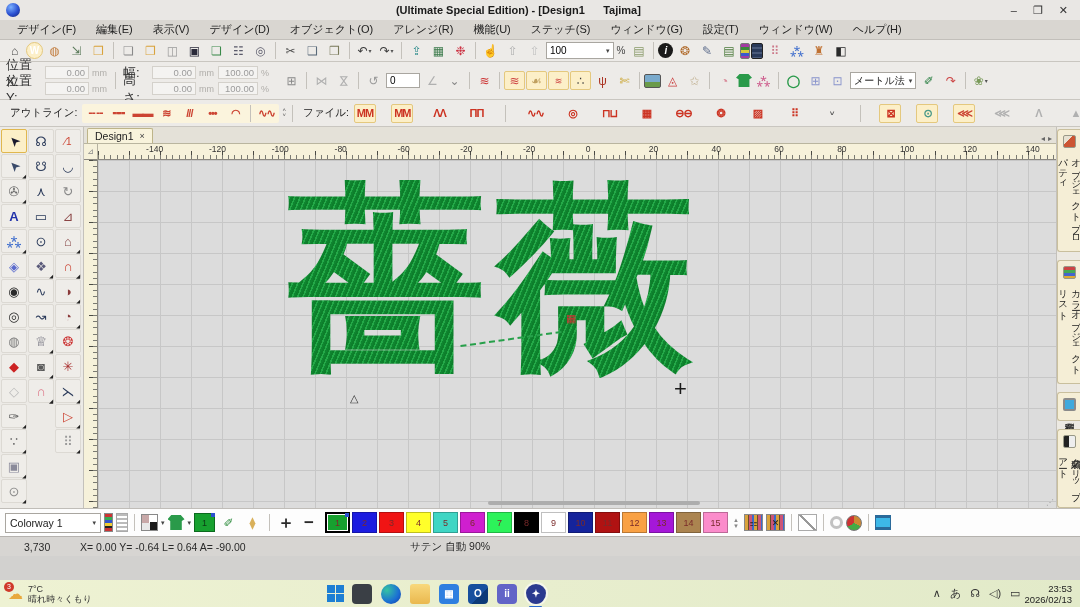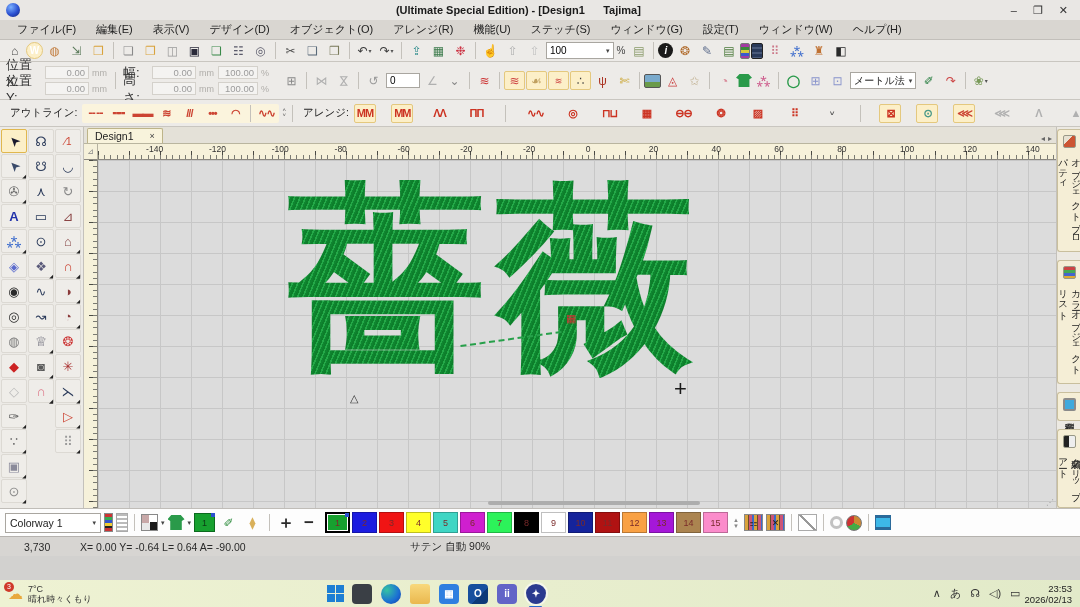--- a/index.html
+++ b/index.html
@@ -52,21 +52,21 @@
   
   .main { flex:1; display:flex; min-height:0; }
   .lefttools { width:84px; background:#eceae6; border-right:1px solid #c4c1bb; display:grid; grid-template-columns:repeat(3,26px); grid-auto-rows:24px; gap:1px; padding:2px 1px; align-content:start; flex:none; }
   .tool { display:flex; align-items:center; justify-content:center; font-size:13px; background:#efede9; border:1px solid #dcd9d3; border-radius:2px; position:relative; }
   .tool.hl { background:#fcefc8; border:1px solid #e0b74e; }
   .tool .tri { position:absolute; right:0; bottom:-2px; font-style:normal; font-size:5px; color:#222; }
   .tool.blank { visibility:hidden; }
 
   .canvascol { flex:1; display:flex; flex-direction:column; min-width:0; background:#ece9e2; }
   .tabbar { height:17px; display:flex; align-items:flex-end; padding-left:3px; background:#e4e1d8; border-bottom:1px solid #b9b59f; }
-  .doctab { background:#f8f3dc; border:1px solid #bdb489; border-bottom:none; border-radius:2px 2px 0 0; font-size:10.5px; padding:1px 7px; display:flex; gap:16px; align-items:center; }
+  .doctab { background:#f8f3dc; border:1px solid #bdb489; border-bottom:none; border-radius:2px 2px 0 0; font-size:10.5px; padding:1px 7px; display:flex; gap:6px; align-items:center; }
   .doctab .x { font-size:9px; color:#444; }
   .tabscroll { margin-left:auto; display:flex; gap:3px; padding-right:4px; font-size:8px; color:#666; }
 
   .rulerrow { height:16px; display:flex; flex:none; }
   .rcorner { width:14px; background:#f6f1da; border-right:1px solid #b5b1a0; border-bottom:1px solid #8a877f; font-size:8px; color:#888; display:flex; align-items:center; justify-content:center; }
   .hruler { flex:1; position:relative; background:#f6f1da; border-bottom:1px solid #8a877f;
     background-image:
       repeating-linear-gradient(90deg,#7a7a72 0 1px,transparent 1px 6.2px),
       repeating-linear-gradient(90deg,#4a4a44 0 1px,transparent 1px 31px);
     background-size:100% 4px,100% 8px; background-position:0 100%,0 100%; background-repeat:no-repeat; }
@@ -173,21 +173,21 @@
     <span class="appicon"></span>
     <span class="title">(Ultimate Special Edition) - [Design1      Tajima]</span>
     <span class="wbtns">
       <span>–</span>
       <span>❐</span>
       <span>✕</span>
     </span>
   </div>
 
   <div class="menubar" id="menubar">
-      <span class="menuitem">ファイル(F)</span>
+      <span class="menuitem">デザイン(F)</span>
       <span class="menuitem">編集(E)</span>
       <span class="menuitem">表示(V)</span>
       <span class="menuitem">デザイン(D)</span>
       <span class="menuitem">オブジェクト(O)</span>
       <span class="menuitem">アレンジ(R)</span>
       <span class="menuitem">機能(U)</span>
       <span class="menuitem">ステッチ(S)</span>
       <span class="menuitem">ウィンドウ(G)</span>
       <span class="menuitem">設定(T)</span>
       <span class="menuitem">ウィンドウ(W)</span>
@@ -335,21 +335,21 @@
         <span class="sico" style="color: rgb(204, 68, 51);">•••</span>
         <span class="sico" style="color: rgb(204, 68, 51);">◠</span>
         <span class="sep"></span>
         <span class="sico" style="color: rgb(204, 68, 51);">∿∿</span>
       </span>
     <span class="chevstack">
       <span>˄</span>
         <span>˅</span>
     </span>
     <span class="sep"></span>
-    <span class="tb3label">アレンジ:</span>
+    <span class="tb3label">ファイル:</span>
     <span id="tb3b" style="display:flex;align-items:center;gap:15px;">
         <span class="sico hl" style="color: rgb(204, 51, 34);">ΜΜ</span>
         <span class="sico hl" style="color: rgb(204, 51, 34);">MM</span>
         <span class="sico" style="color: rgb(204, 51, 34);">ΛΛ</span>
         <span class="sico" style="color: rgb(204, 51, 34);">ΠΠ</span>
         <span class="sep"></span>
         <span class="sico" style="color: rgb(204, 51, 34);">∿∿</span>
         <span class="sico" style="color: rgb(204, 51, 34);">◎</span>
         <span class="sico" style="color: rgb(204, 51, 34);">⊓⊔</span>
         <span class="sico" style="color: rgb(204, 51, 34);">▦</span>

